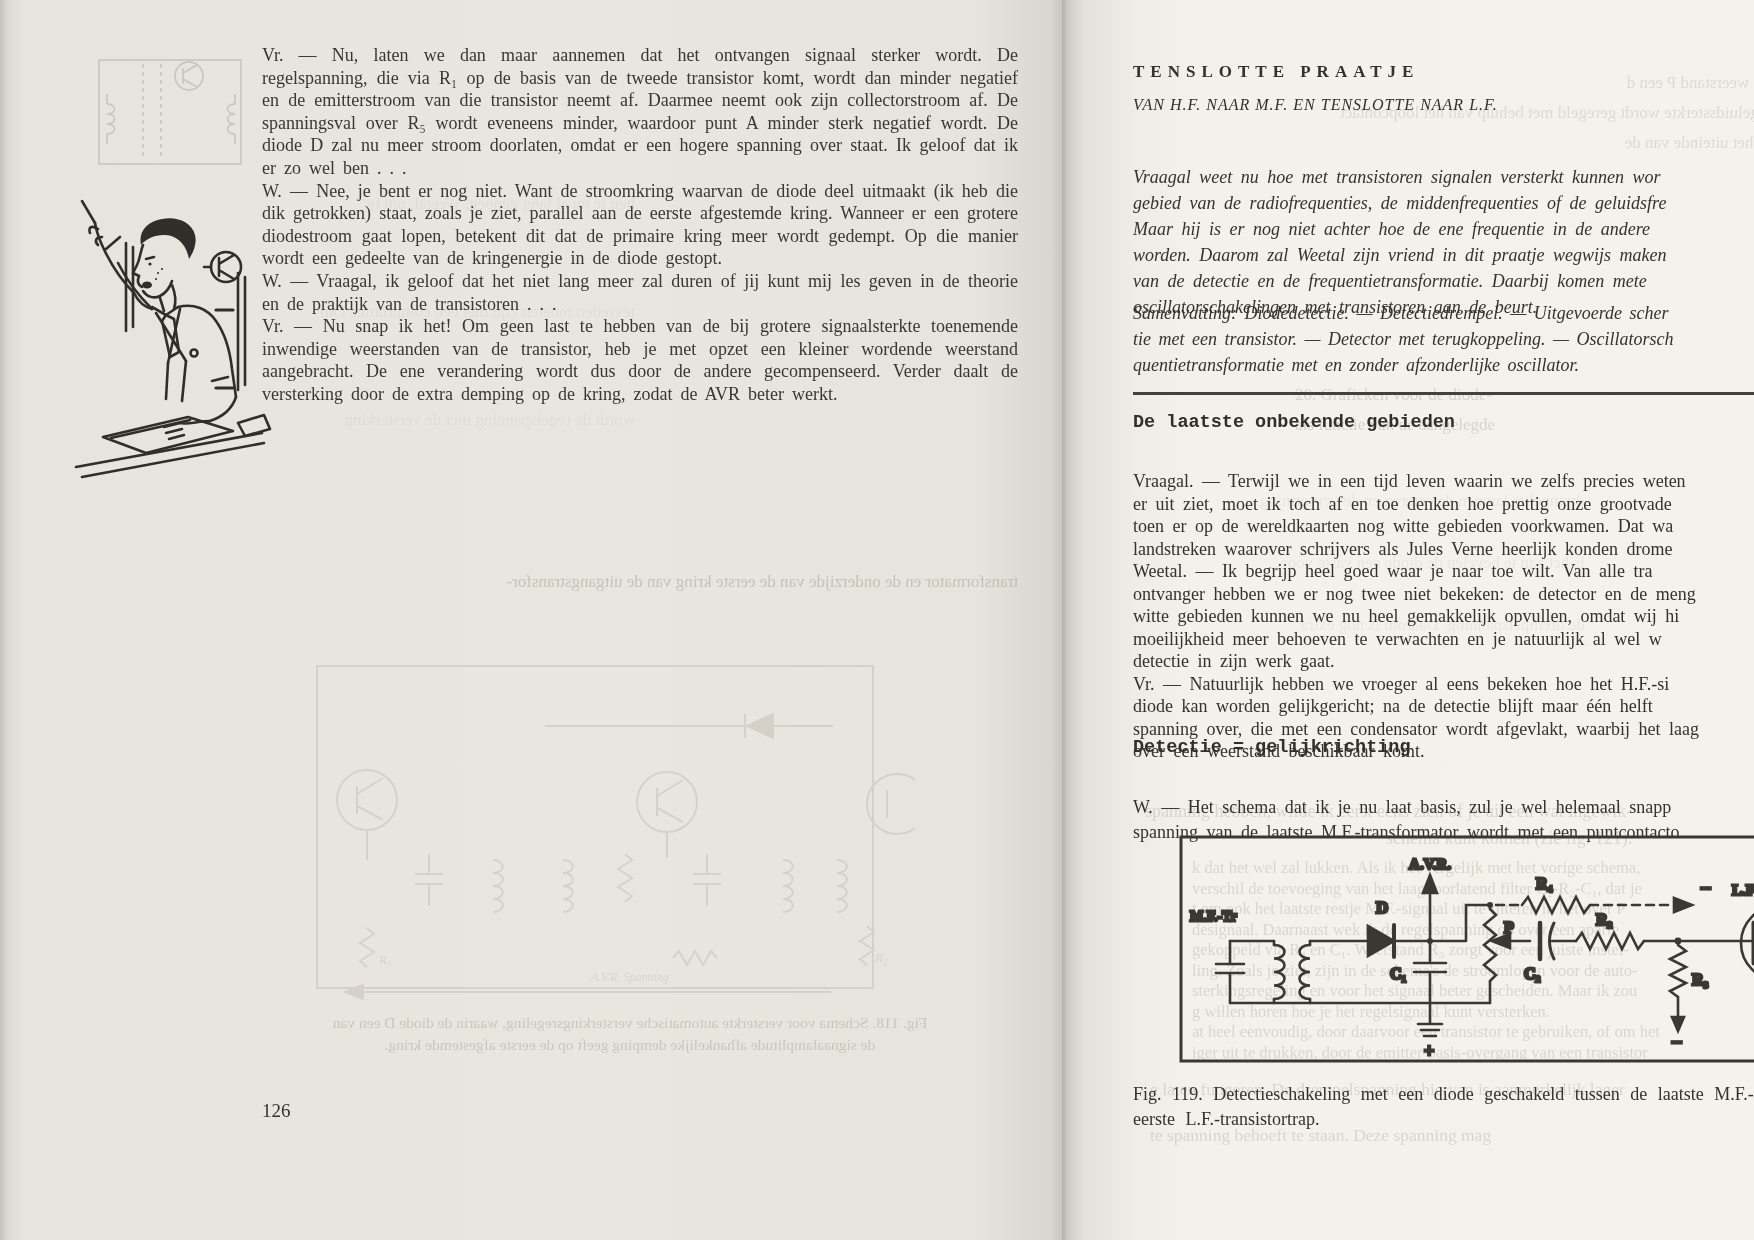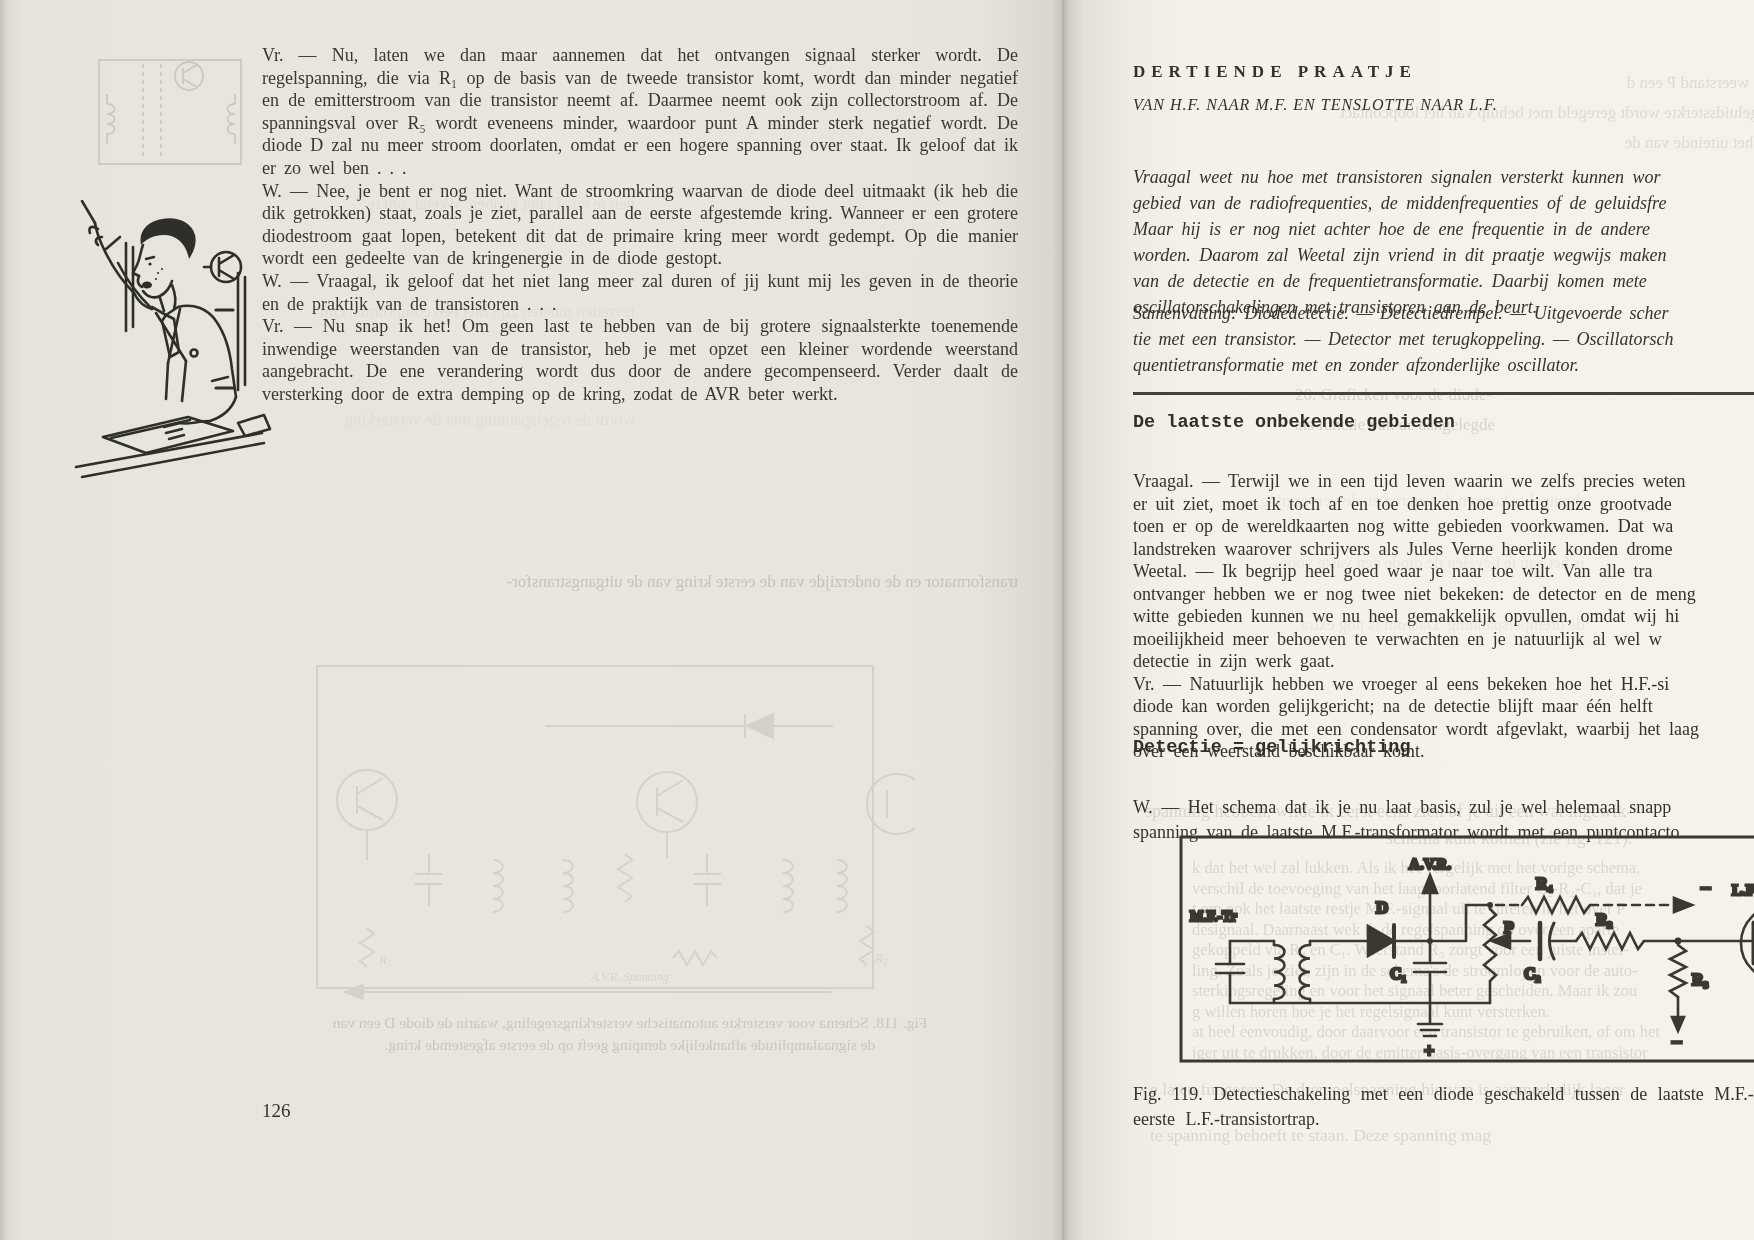--- a/index.html
+++ b/index.html
@@ -181,21 +181,21 @@
 designaal. Daarnaast wek ik de regelspanning op over een aparte
 gekoppeld via R₄ en C₁. Weerstand R₃ zorgt voor een juiste instel-
 ling. Zoals je ziet, zijn in de schema's de stroomlopen voor de auto-
 sterkingsregeling en voor het signaal beter gescheiden. Maar ik zou
 g willen horen hoe je het regelsignaal kunt versterken.
 at heel eenvoudig, door daarvoor een transistor te gebruiken, of om het
 iger uit te drukken, door de emitter-basis-overgang van een transistor</div>
 <div class="txt pre ghost gr-below">e laten fungeren. De drempelspanning hiervan is aanmerkelijk lager
 te spanning behoeft te staan. Deze spanning mag</div>
 
-<div class="txt kicker">DERTIENDE PRAATJE</div>
+<div class="txt kicker">TENSLOTTE PRAATJE</div>
 <div class="txt title-it">VAN H.F. NAAR M.F. EN TENSLOTTE NAAR L.F.</div>
 <div class="txt pre intro">Vraagal weet nu hoe met transistoren signalen versterkt kunnen wor
 gebied van de radiofrequenties, de middenfrequenties of de geluidsfre
 Maar hij is er nog niet achter hoe de ene frequentie in de andere
 worden. Daarom zal Weetal zijn vriend in dit praatje wegwijs maken
 van de detectie en de frequentietransformatie. Daarbij komen mete
 oscillatorschakelingen met transistoren aan de beurt.</div>
 <div class="txt pre summary">Samenvatting: Diodedetectie. — Detectiedrempel. — Uitgevoerde scher
 tie met een transistor. — Detector met terugkoppeling. — Oscillatorsch
 quentietransformatie met en zonder afzonderlijke oscillator.</div>

